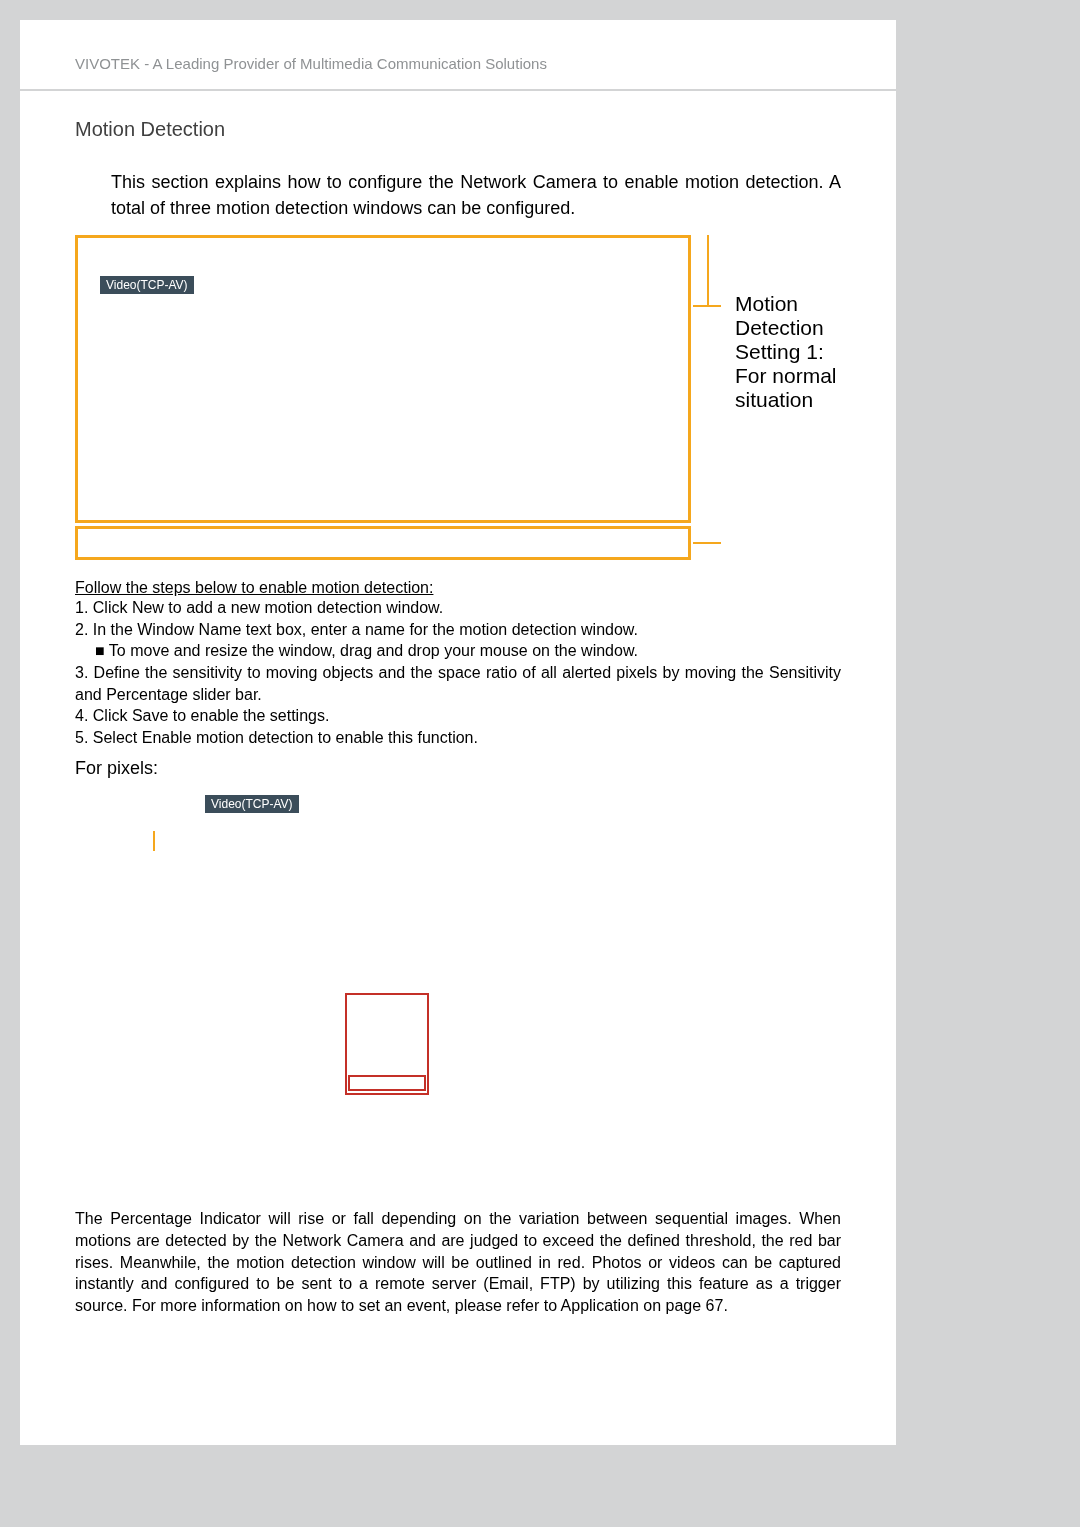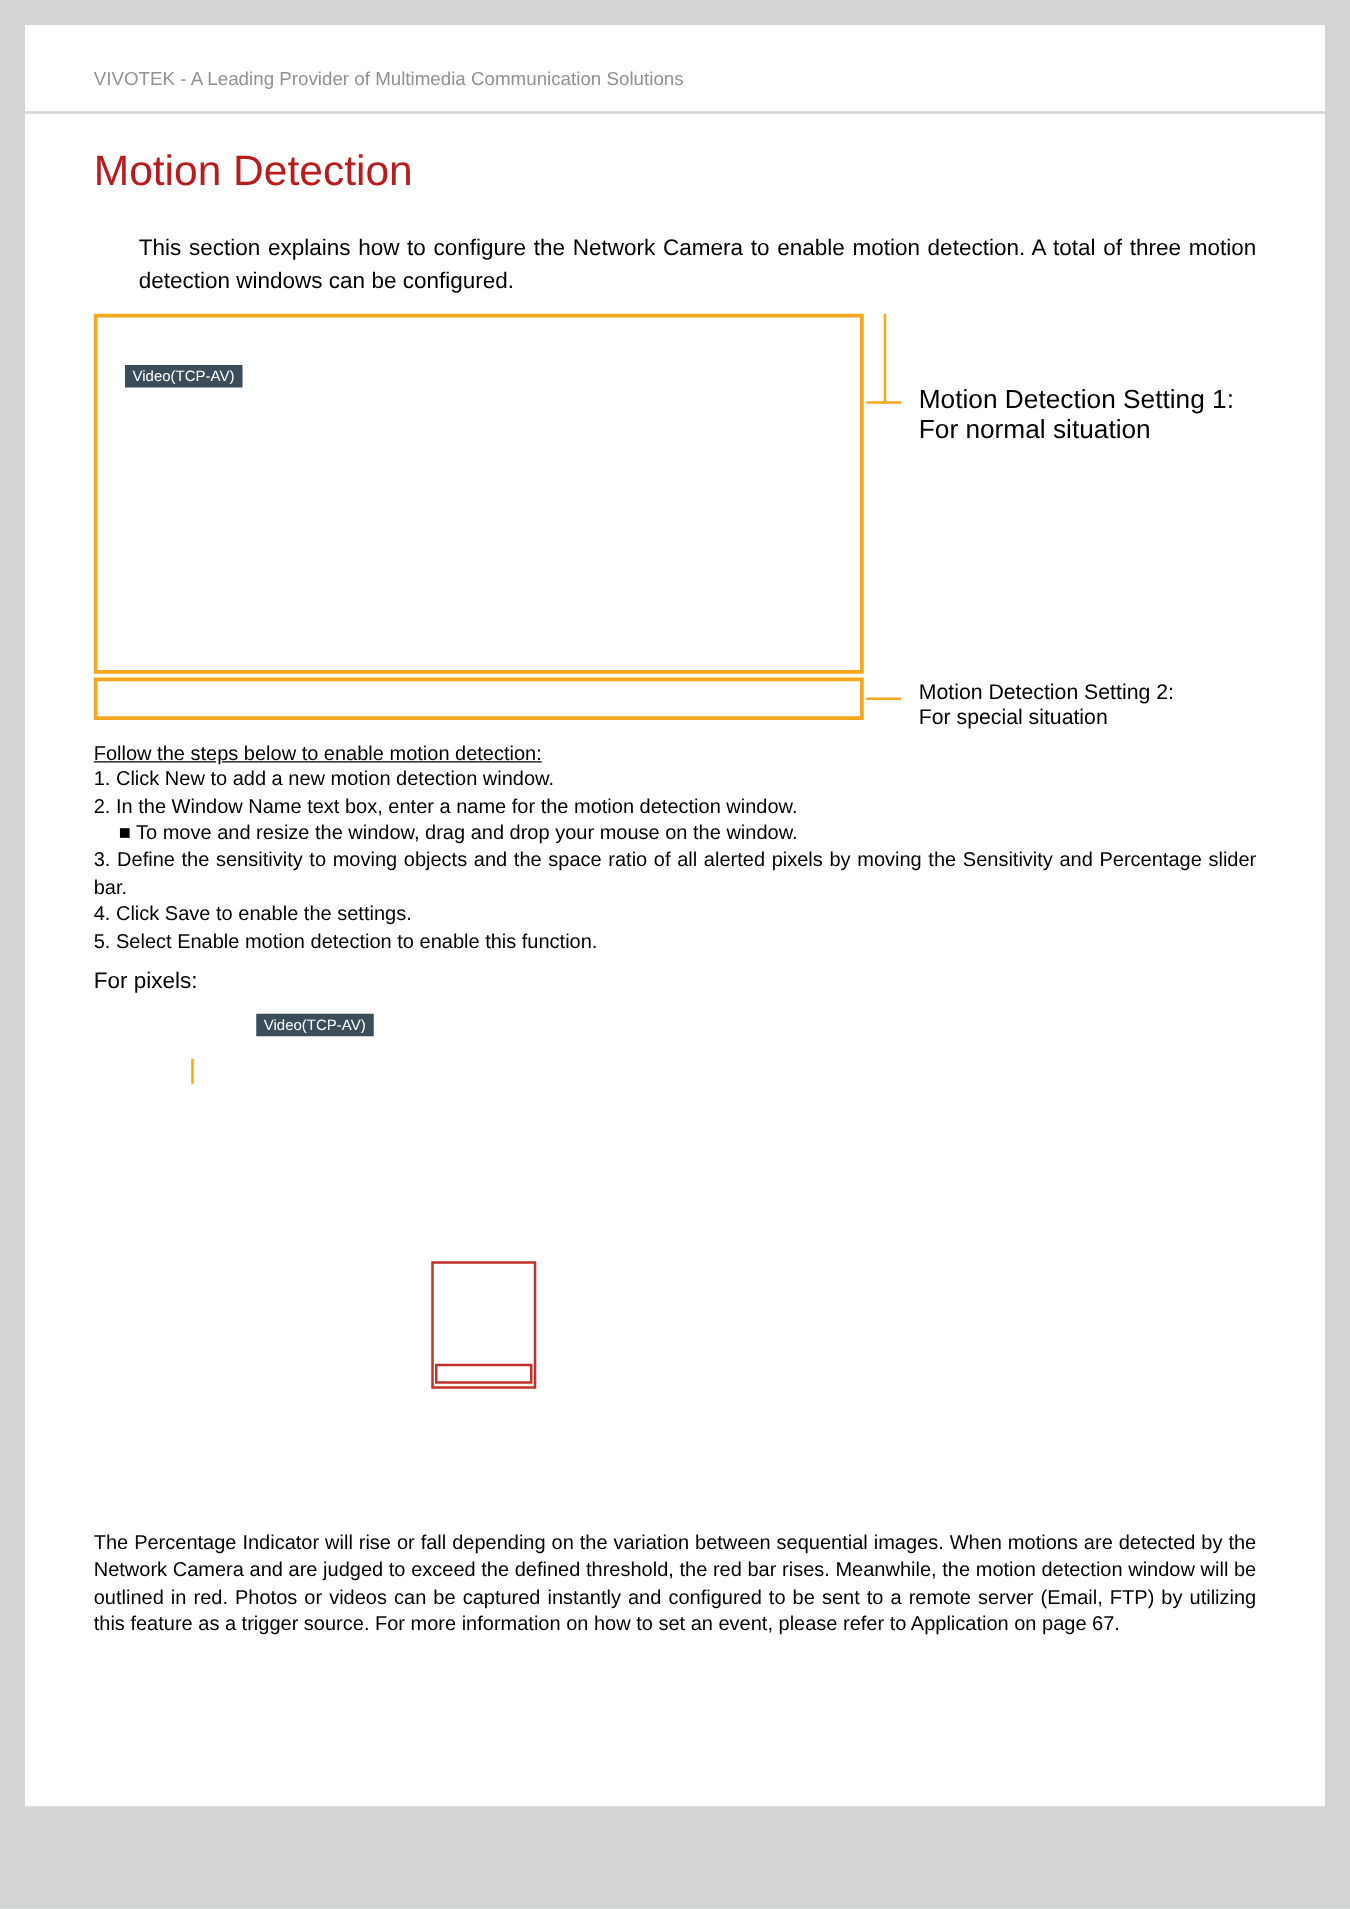--- a/index.html
+++ b/index.html
@@ -7,21 +7,21 @@
       width: 1080px;
       height: 1527px;
       background: #d3d4d5;
       font-family: Arial, Helvetica, sans-serif;
       color: #000;
     }
     .page {
       position: absolute;
       top: 20px;
       left: 20px;
-      width: 1040px;
+      width: 876px;
       height: 1487px;
       background: #fff;
     }
     .header-bar {
       position: absolute;
       top: 35px;
       left: 55px;
       right: 55px;
       color: #8f9294;
       font-size: 15px;
@@ -35,23 +35,23 @@
       height: 2px;
       background: #d3d4d5;
     }
     .content {
       position: absolute;
       top: 98px;
       left: 55px;
       right: 55px;
     }
     h1.section-title {
-      font-size: 34px;
+      font-size: 20px;
       font-weight: normal;
-      color: #b91c1c;
+      color: #404040;
       margin-bottom: 28px;
     }
     p.intro {
       font-size: 18px;
       line-height: 1.45;
       text-align: justify;
       margin-bottom: 14px;
       margin-left: 36px;
     }
 
@@ -197,24 +197,20 @@
       <div class="shot1-bottom">
         <div class="callout2-v"></div>
       </div>
       <div class="callout1-h"></div>
       <div class="callout1-v"></div>
       <div class="callout2-h"></div>
       <div class="c1-text">
         <div>Motion Detection Setting 1:</div>
         <div>For normal situation</div>
       </div>
-      <div class="c2-text">
-        <div>Motion Detection Setting 2:</div>
-        <div>For special situation</div>
-      </div>
     </div>
 
     <p class="follow">Follow the steps below to enable motion detection:</p>
     <div class="steps">
       <div>1. Click New to add a new motion detection window.</div>
       <div>2. In the Window Name text box, enter a name for the motion detection window.</div>
       <div class="indent">■ To move and resize the window, drag and drop your mouse on the window.</div>
       <div class="just">3. Define the sensitivity to moving objects and the space ratio of all alerted pixels by moving the Sensitivity and Percentage slider bar.</div>
       <div>4. Click Save to enable the settings.</div>
       <div>5. Select Enable motion detection   to enable this function.</div>

